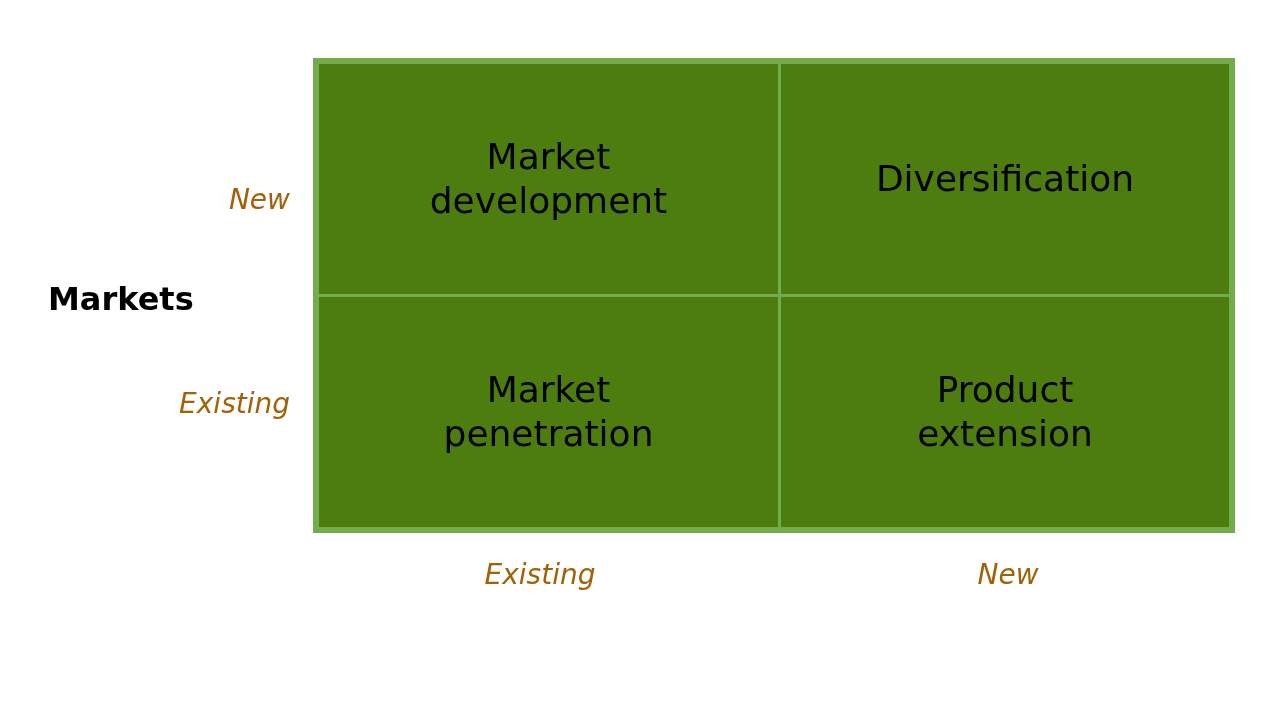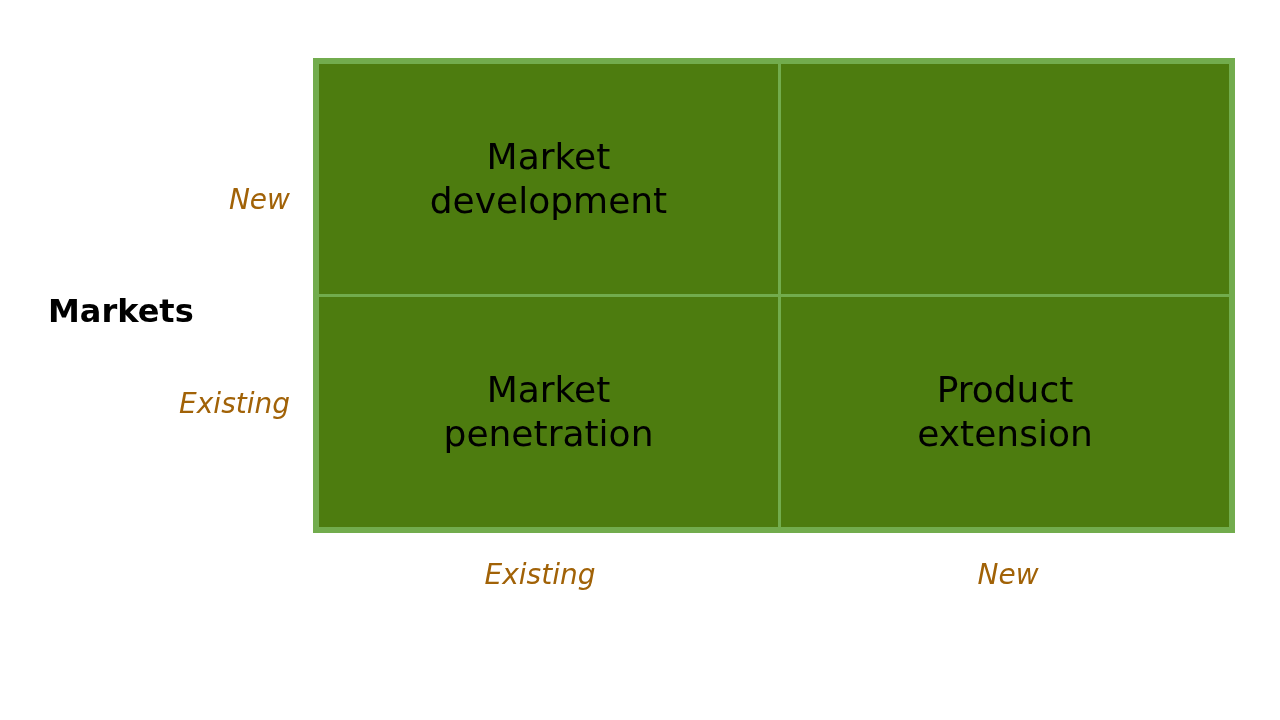--- a/index.html
+++ b/index.html
@@ -91,21 +91,20 @@
   .tick-x-existing { left: 540px; }
   .tick-x-new      { left: 1008px; }
 
   .axis-title {
     position: absolute;
     font-weight: 700;
     font-size: 32px;
     line-height: 1;
     color: #000000;
     white-space: nowrap;
-    margin-top: 12px;
   }
   .axis-title-y { left: 48px;  top: 283px; }
   .axis-title-x { left: 771px; top: 645px; transform: translateX(-50%); }
 </style>
 </head>
 <body style="background: rgb(255, 255, 255);">
 
 <div id="stage">
 
   <div class="axis-tick tick-y tick-y-new">New</div>
@@ -115,20 +114,21 @@
   <div class="axis-title axis-title-y">Markets</div>
 
   <div class="matrix">
 
     <div class="divider-v"></div>
     <div class="divider-h"></div>
 
     <div class="cell cell-tl">Market
 development</div>
 
+    <div class="cell cell-tr">Diversification</div>
 
     <div class="cell cell-bl">Market
 penetration</div>
 
     <div class="cell cell-br">Product
 extension</div>
   </div>
 
   <div class="axis-tick tick-x tick-x-existing">Existing</div>
 

